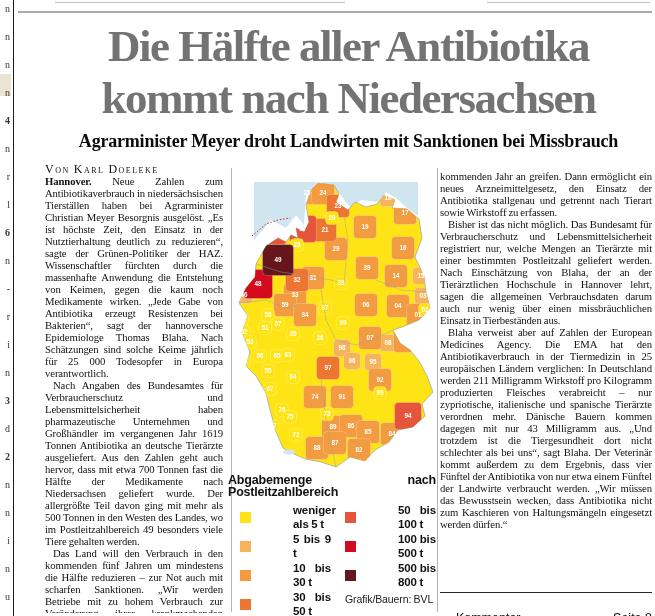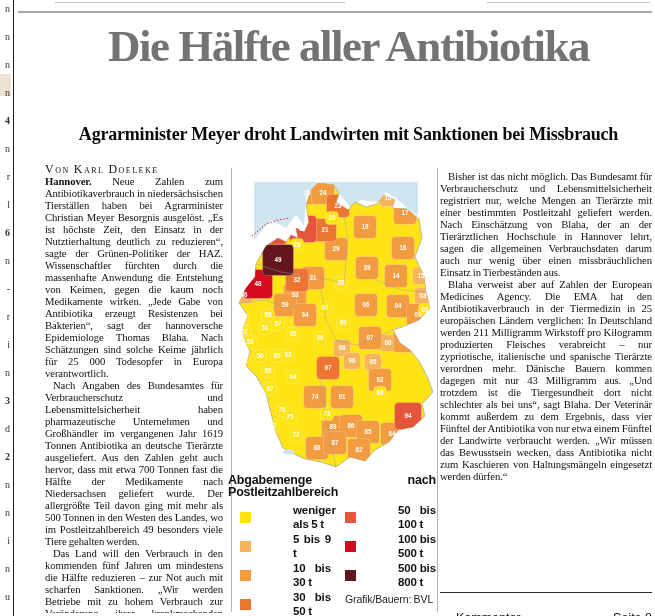--- a/index.html
+++ b/index.html
@@ -12,21 +12,21 @@
   .top-rule{position:absolute;left:18px;top:11px;width:634px;height:2px;background:#a9a9a9;}
   .col-rule{position:absolute;top:168px;width:1px;height:444px;background:#b5b5b5;}
   .margin-frag{position:absolute;left:0;width:10px;text-align:right;font-size:10px;
                line-height:10px;color:#333;}
   .margin-frag.b{font-weight:bold;}
   .beige-box{position:absolute;left:0;top:74px;width:11px;height:22px;background:#ece4d2;}
 
   
   .headline{position:absolute;left:45px;top:20px;width:607px;text-align:center;
             font-weight:bold;font-size:45px;line-height:52px;letter-spacing:-1.5px;color:#737373;}
-  .subheadline{position:absolute;left:45px;top:124px;width:607px;text-align:center;
+  .subheadline{position:absolute;left:45px;top:131px;width:607px;text-align:center;
                font-weight:bold;font-size:18px;letter-spacing:-0.2px;color:#0b0b0b;}
 
   
   .col{position:absolute;font-size:10.7px;line-height:12px;text-align:justify;
        letter-spacing:-0.1px;word-spacing:-0.5px;}
   .col p{margin:0;}
   .col p.ind{text-indent:8px;}
   #col1{left:45px;top:163px;width:178px;height:450px;overflow:hidden;}
   #col2{left:226px;top:180px;width:210px;}
   #col3{left:440px;top:170px;width:212px;height:446px;overflow:hidden;}
@@ -85,20 +85,21 @@
       <span class="margin-frag" style="top: 592px;">u</span>
     </div>
   <div class="top-frag-line" style="left:55px;width:290px;"></div>
   <div class="top-frag-line" style="left:487px;width:163px;"></div>
   <div class="top-rule"></div>
   <div class="col-rule" style="left:231px;"></div>
   <div class="col-rule" style="left:437px;"></div>
 
   <div class="headline">
     <div>Die Hälfte aller Antibiotika</div>
+    <div>kommt nach Niedersachsen</div>
   </div>
   <div class="subheadline">Agrarminister Meyer droht Landwirten mit Sanktionen bei Missbrauch</div>
 
   <div class="col" id="col1">
     <div class="byline">Von Karl Doeleke</div>
     <p><span class="lead">Hannover.</span><span> Neue Zahlen zum Antibiotikaverbrauch in niedersächsischen Tierställen haben bei Agrarminister Christian Meyer Besorgnis ausgelöst. „Es ist höchste Zeit, den Einsatz in der Nutztierhaltung deutlich zu reduzieren“, sagte der Grünen-Politiker der HAZ. Wissenschaftler fürchten durch die massenhafte Anwendung die Entstehung von Keimen, gegen die kaum noch Medikamente wirken. „Jede Gabe von Antibiotika erzeugt Resistenzen bei Bakterien“, sagt der hannoversche Epidemiologe Thomas Blaha. Nach Schätzungen sind solche Keime jährlich für 25 000 Todesopfer in Europa verantwortlich.</span></p>
     <p class="ind">Nach Angaben des Bundesamtes für Verbraucherschutz und Lebensmittelsicherheit haben pharmazeutische Unternehmen und Großhändler im vergangenen Jahr 1619 Tonnen Antibiotika an deutsche Tierärzte ausgeliefert. Aus den Zahlen geht auch hervor, dass mit etwa 700 Tonnen fast die Hälfte der Medikamente nach Niedersachsen geliefert wurde. Der allergrößte Teil davon ging mit mehr als 500 Tonnen in den Westen des Landes, wo im Postleitzahlbereich 49 besonders viele Tiere gehalten werden.</p>
     <p class="ind">Das Land will den Verbrauch in den kommenden fünf Jahren um mindestens die Hälfte reduzieren – zur Not auch mit scharfen Sanktionen. „Wir werden Betriebe mit zu hohem Verbrauch zur Veränderung ihrer krankmachenden Haltungsbedingungen auffordern“, kündig-</p>
   </div>
 
@@ -320,20 +321,21 @@
             <div class="legend-source">Grafik/Bauern: BVL</div>
           </div>
       </div>
     </div>
     <div class="body-text">
       <p>te Meyer an. Die Tierhalter sollen beraten werden. Fruchtet diese nicht, kann das laut Meyer schwerwiegende Konsequenzen haben: „bis hin zur Betriebsstilllegung“. Die härtere Gangart soll vom</p>
     </div>
   </div>
 
   <div class="col" id="col3">
+    <p>kommenden Jahr an greifen. Dann ermöglicht ein neues Arzneimittelgesetz, den Einsatz der Antibiotika stallgenau und getrennt nach Tierart sowie Wirkstoff zu erfassen.</p>
     <p class="ind">Bisher ist das nicht möglich. Das Bundesamt für Verbraucherschutz und Lebensmittelsicherheit registriert nur, welche Mengen an Tierärzte mit einer bestimmten Postleitzahl geliefert werden. Nach Einschätzung von Blaha, der an der Tierärztlichen Hochschule in Hannover lehrt, sagen die allgemeinen Verbrauchsdaten darum auch nur wenig über einen missbräuchlichen Einsatz in Tierbeständen aus.</p>
     <p class="ind">Blaha verweist aber auf Zahlen der European Medicines Agency. Die EMA hat den Antibiotikaverbrauch in der Tiermedizin in 25 europäischen Ländern verglichen: In Deutschland werden 211 Milligramm Wirkstoff pro Kilogramm produzierten Fleisches verabreicht – nur zypriotische, italienische und spanische Tierärzte verordnen mehr. Dänische Bauern kommen dagegen mit nur 43 Milligramm aus. „Und trotzdem ist die Tiergesundheit dort nicht schlechter als bei uns“, sagt Blaha. Der Veterinär kommt außerdem zu dem Ergebnis, dass vier Fünftel der Antibiotika von nur etwa einem Fünftel der Landwirte verbraucht werden. „Wir müssen das Bewusstsein wecken, dass Antibiotika nicht zum Kaschieren von Haltungsmängeln eingesetzt werden dürfen.“</p>
   </div>
 
   <div class="col-footer">
     <span><span class="arrow">►</span><span>Kommentar</span></span>
     <span>Seite 8</span>
   </div>
 
 </div>

